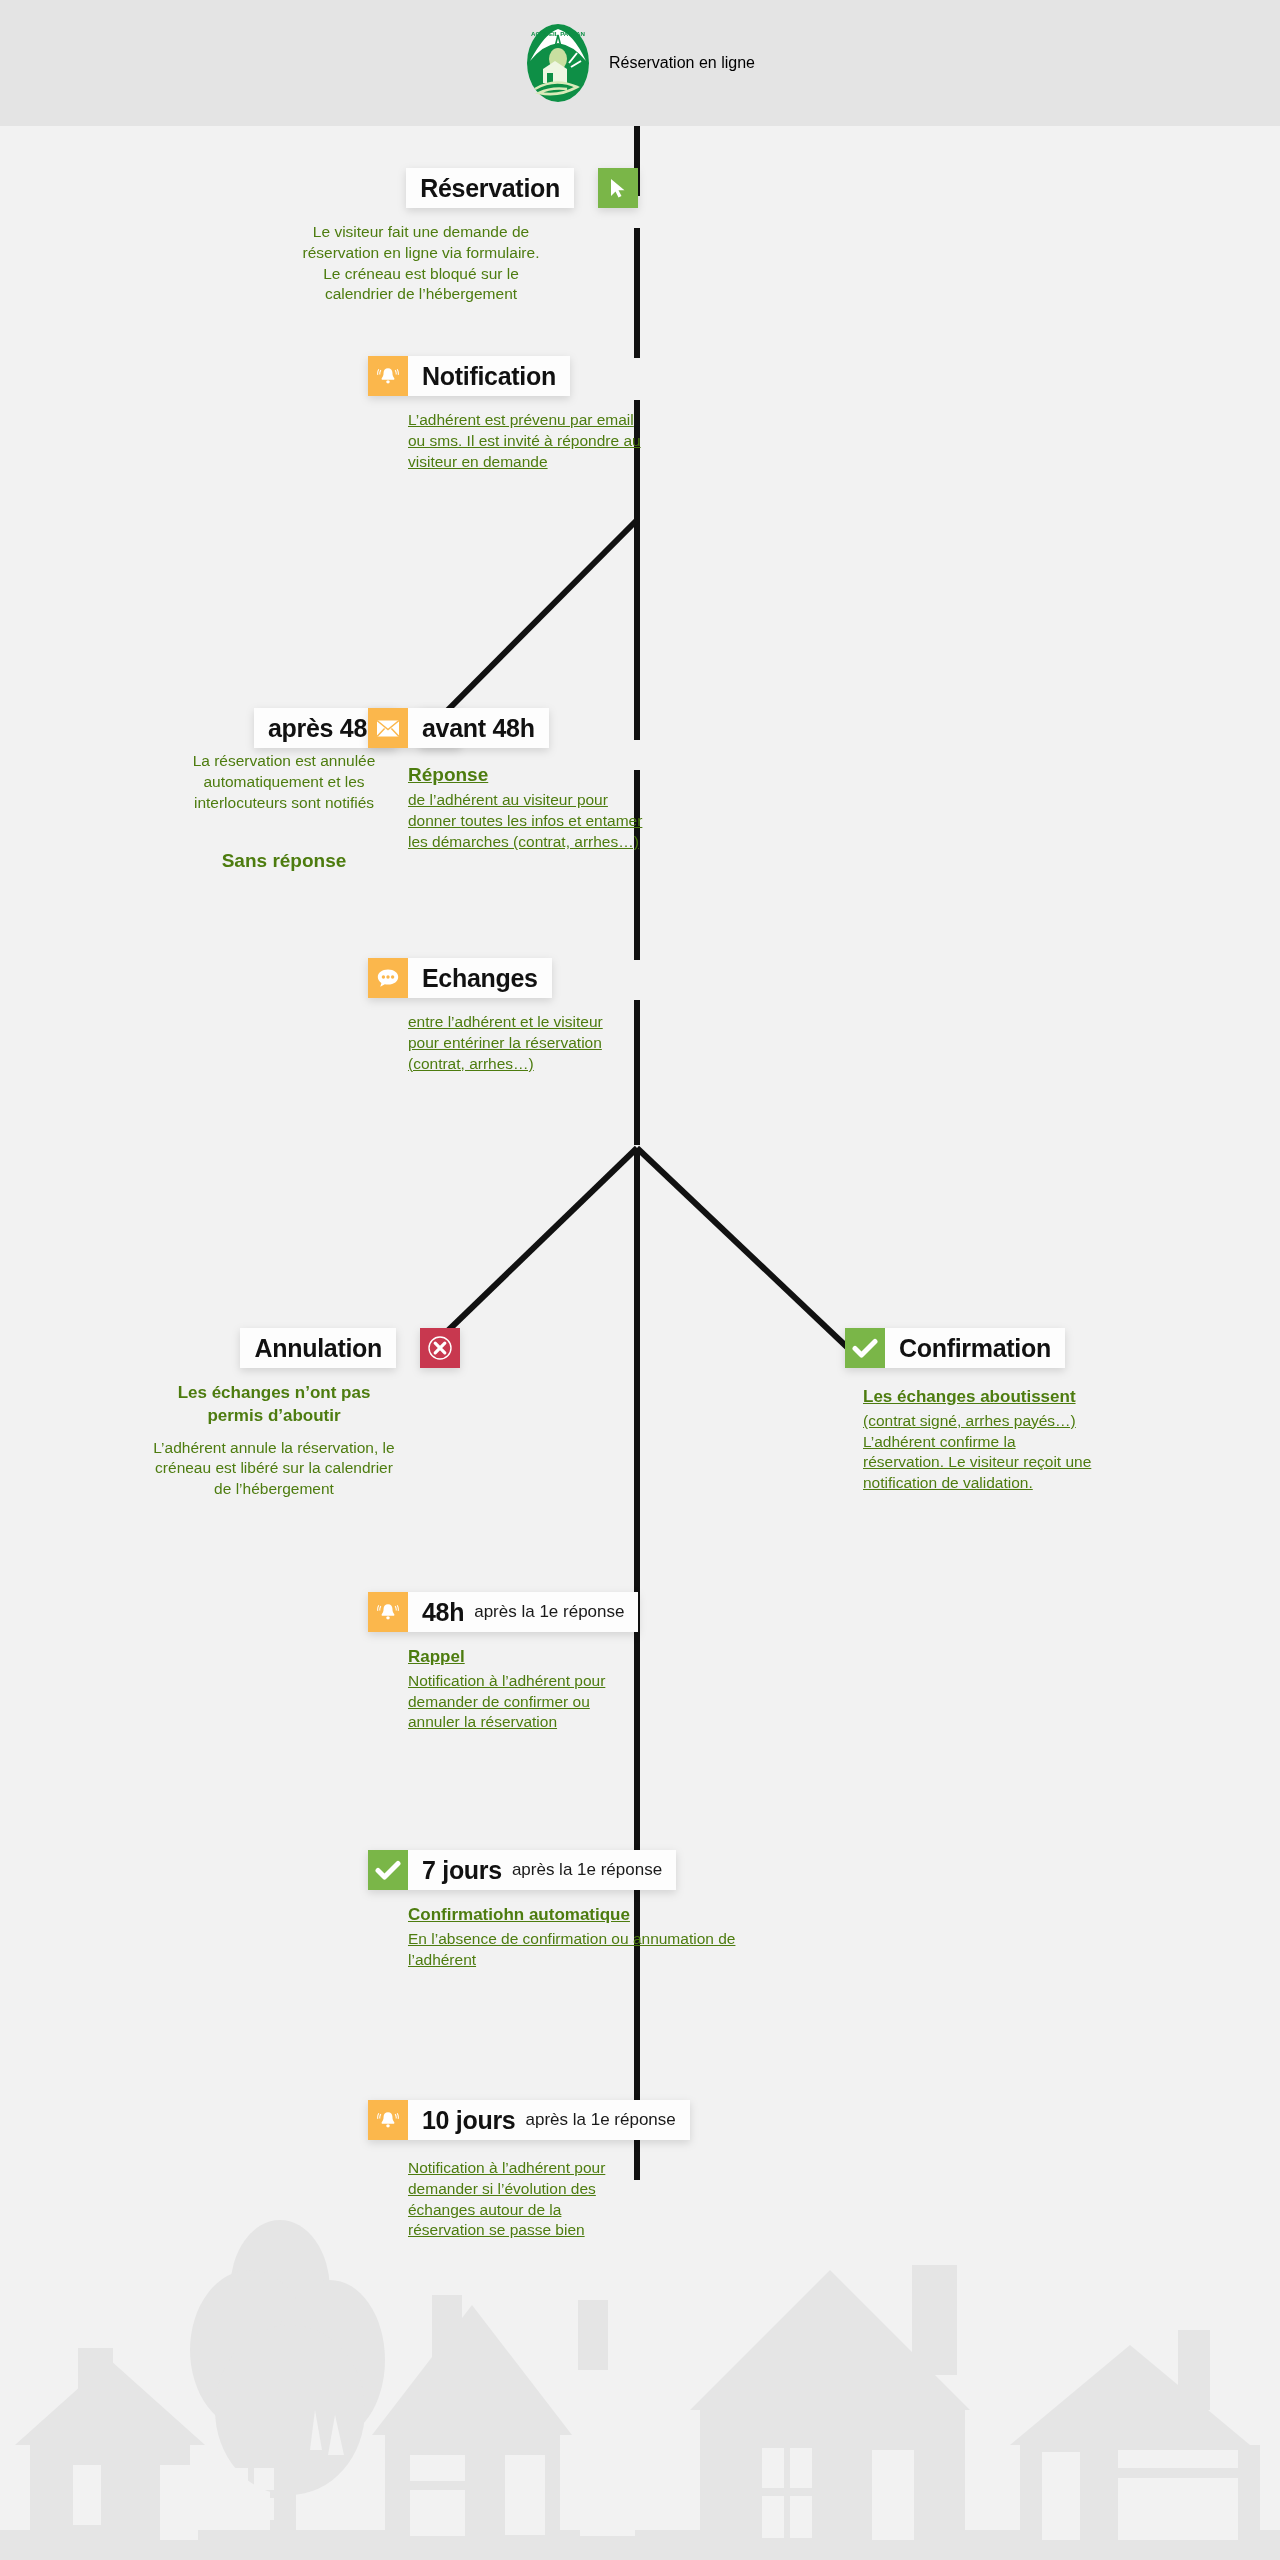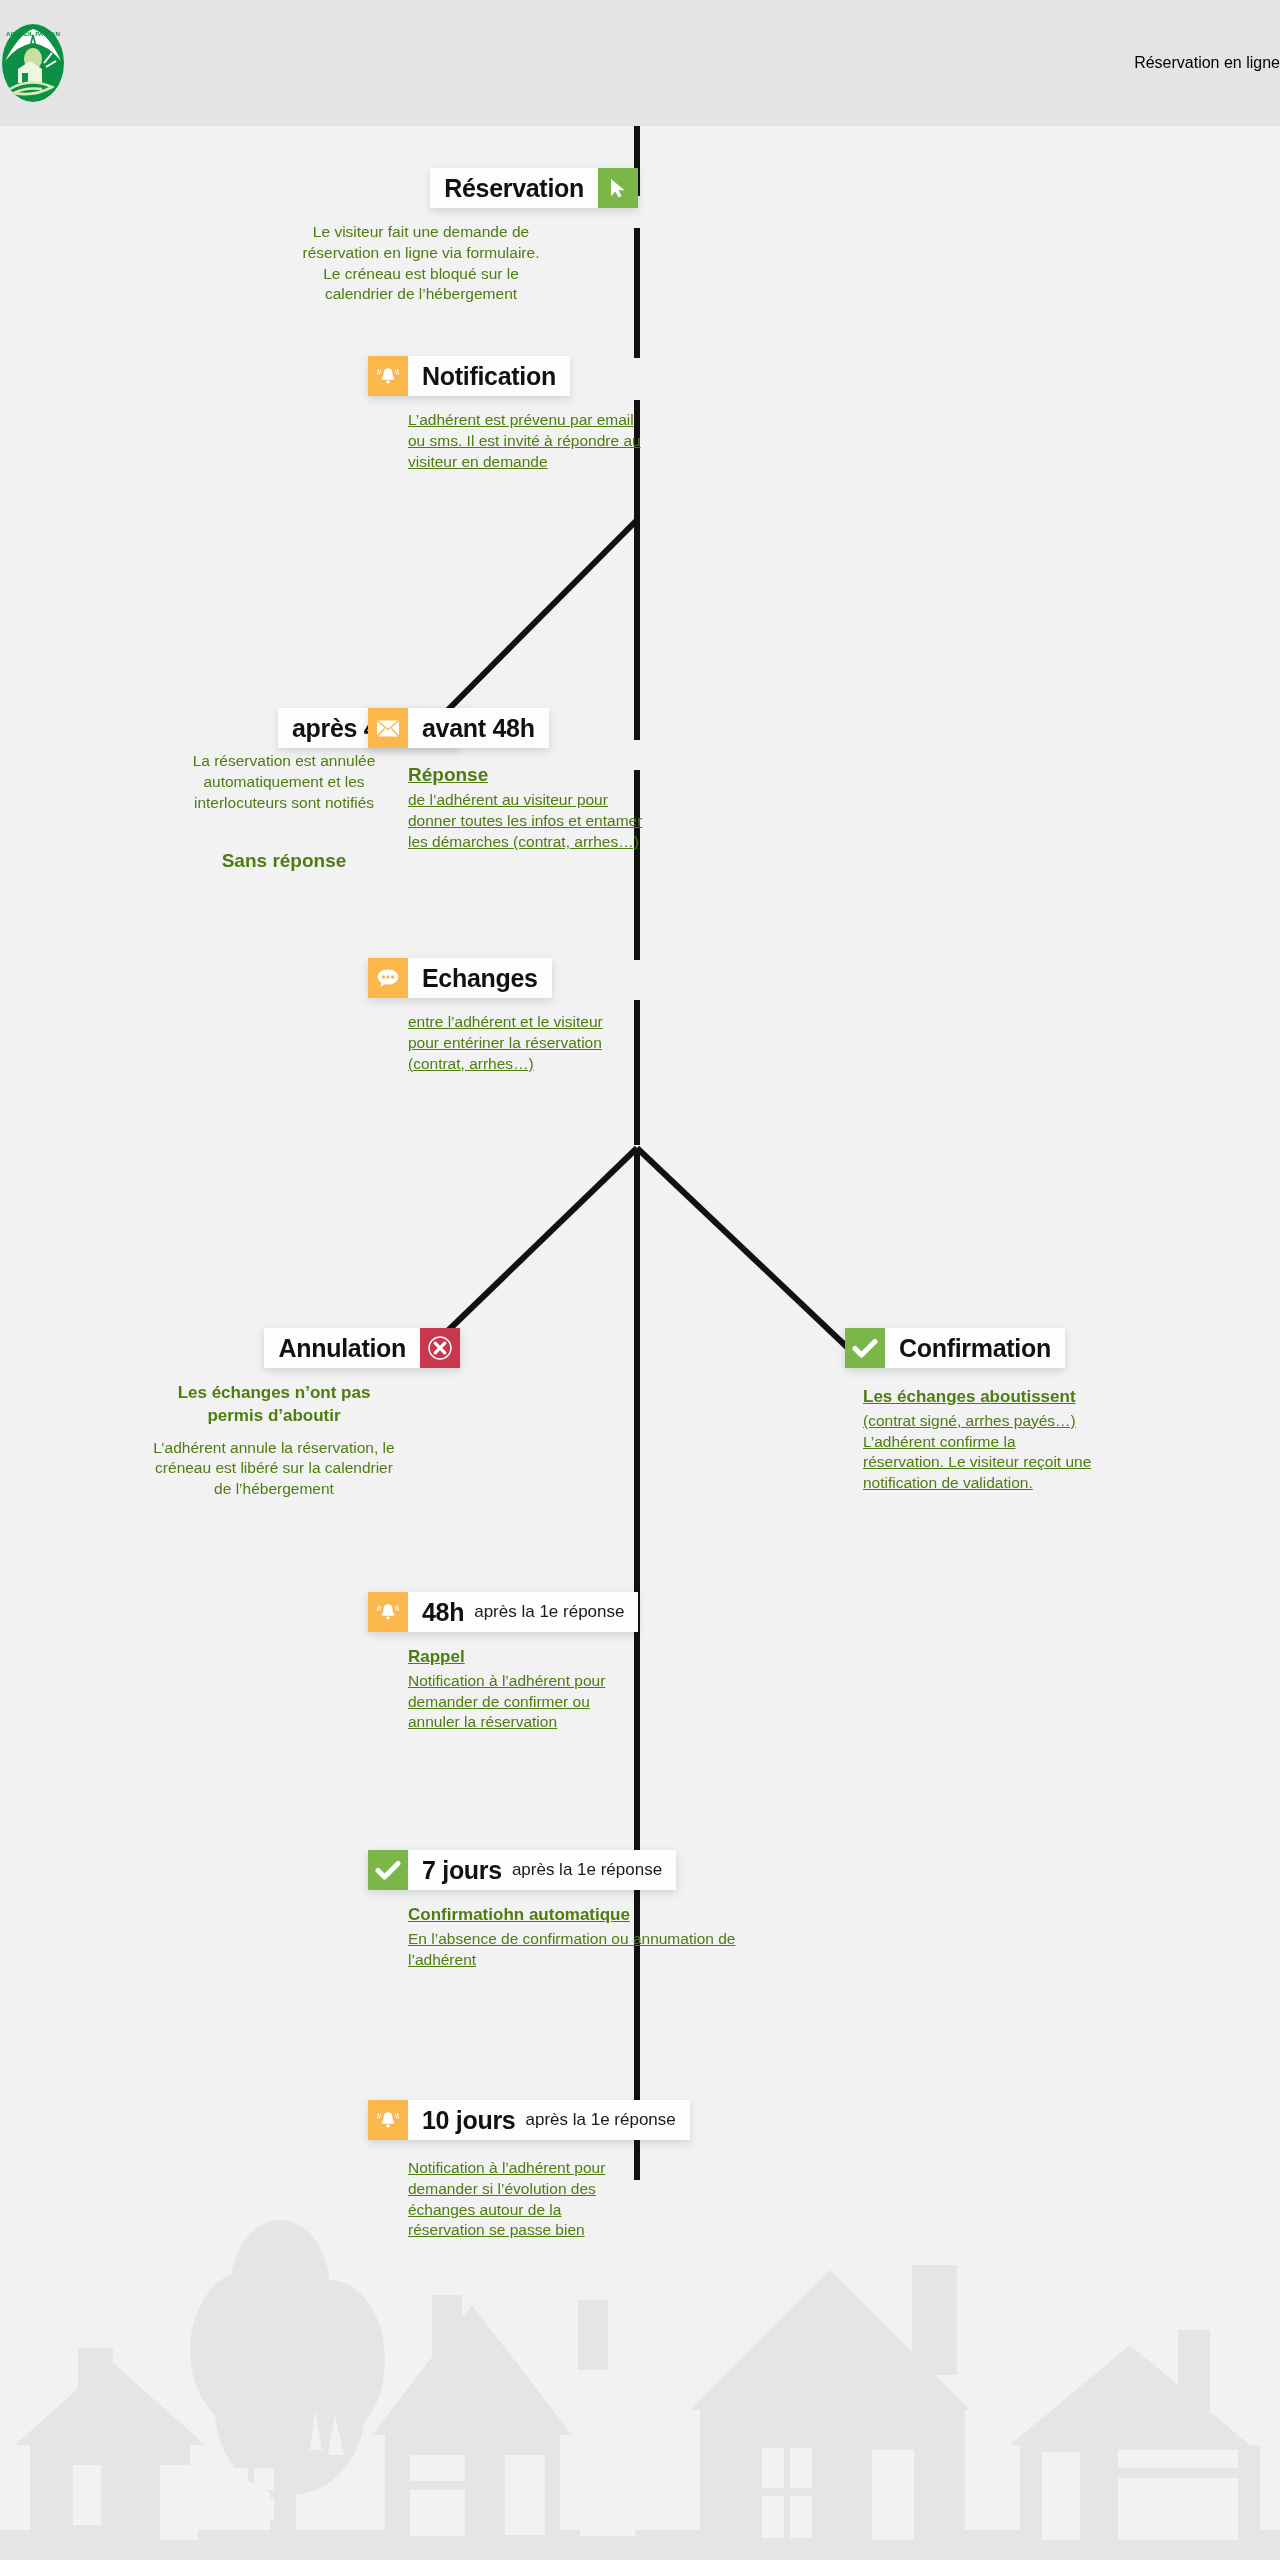--- a/index.html
+++ b/index.html
@@ -19,21 +19,21 @@
   }
 
   
   #header {
     position: absolute;
     left: 0; top: 0;
     width: 1280px; height: 126px;
     background: #e4e4e4;
     display: flex;
     align-items: center;
-    justify-content: space-between;
+    justify-content: center;
     gap: 18px;
     z-index: 30;
   }
   #logo { width: 66px; height: 80px; flex: 0 0 auto; }
 
   
   #houses {
     position: absolute;
     left: 0; bottom: 0;
     width: 1280px; height: 360px;
@@ -97,21 +97,21 @@
     white-space: pre-line;
   }
   .desc b, .desc .lead {
     font-weight: 700;
     display: block;
   }
   .desc.left  { text-align: left; text-decoration: underline; }
   .desc.center{ text-align: center; }
 
   .node-right .chip { flex-direction: row; }
-  .node-left  .chip { flex-direction: row; }
+  .node-left  .chip { flex-direction: row; gap: 24px; }
 </style>
 </head>
 <body>
 
 <div id="page">
 
   <svg id="houses" viewBox="0 0 1280 360" preserveAspectRatio="none">
     <g fill="#e5e5e5">
 
       <ellipse cx="280" cy="90" rx="50" ry="70"></ellipse>

